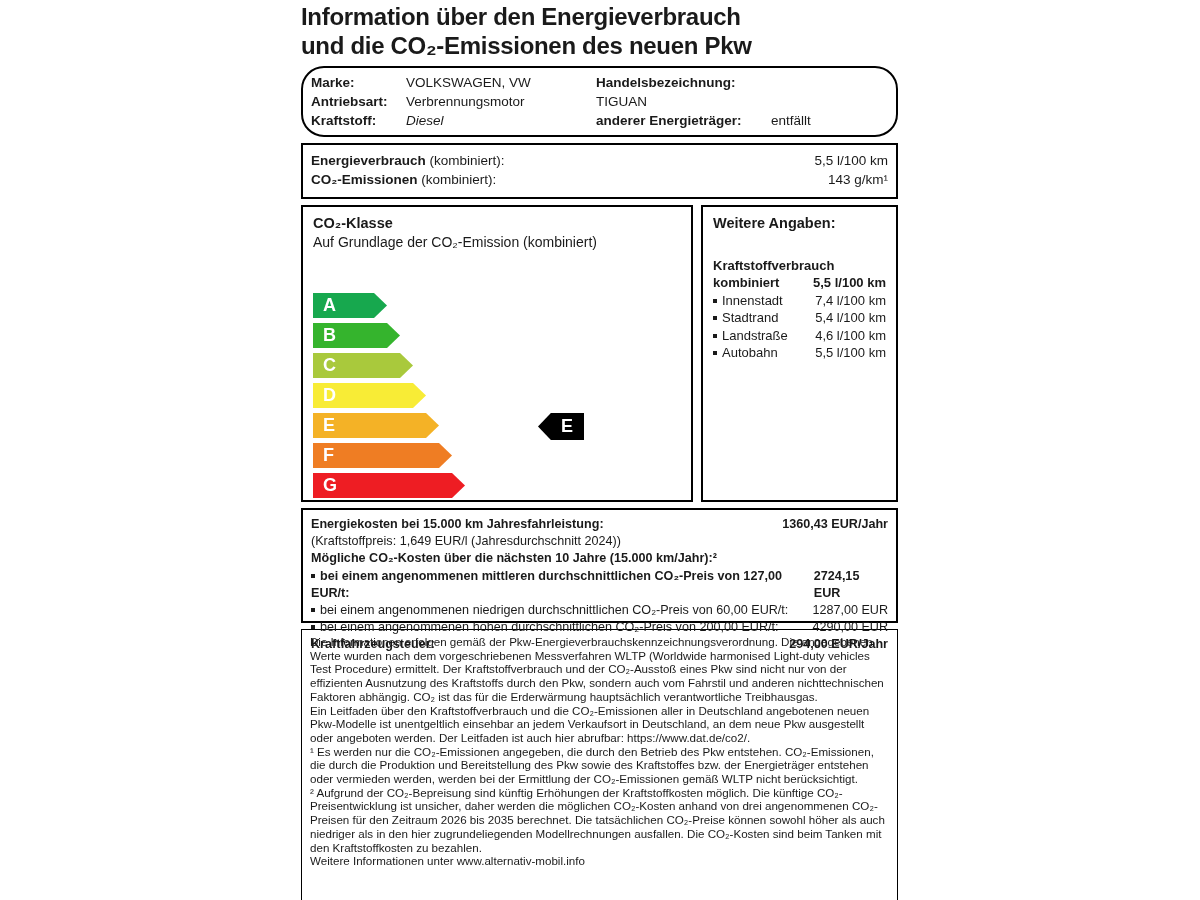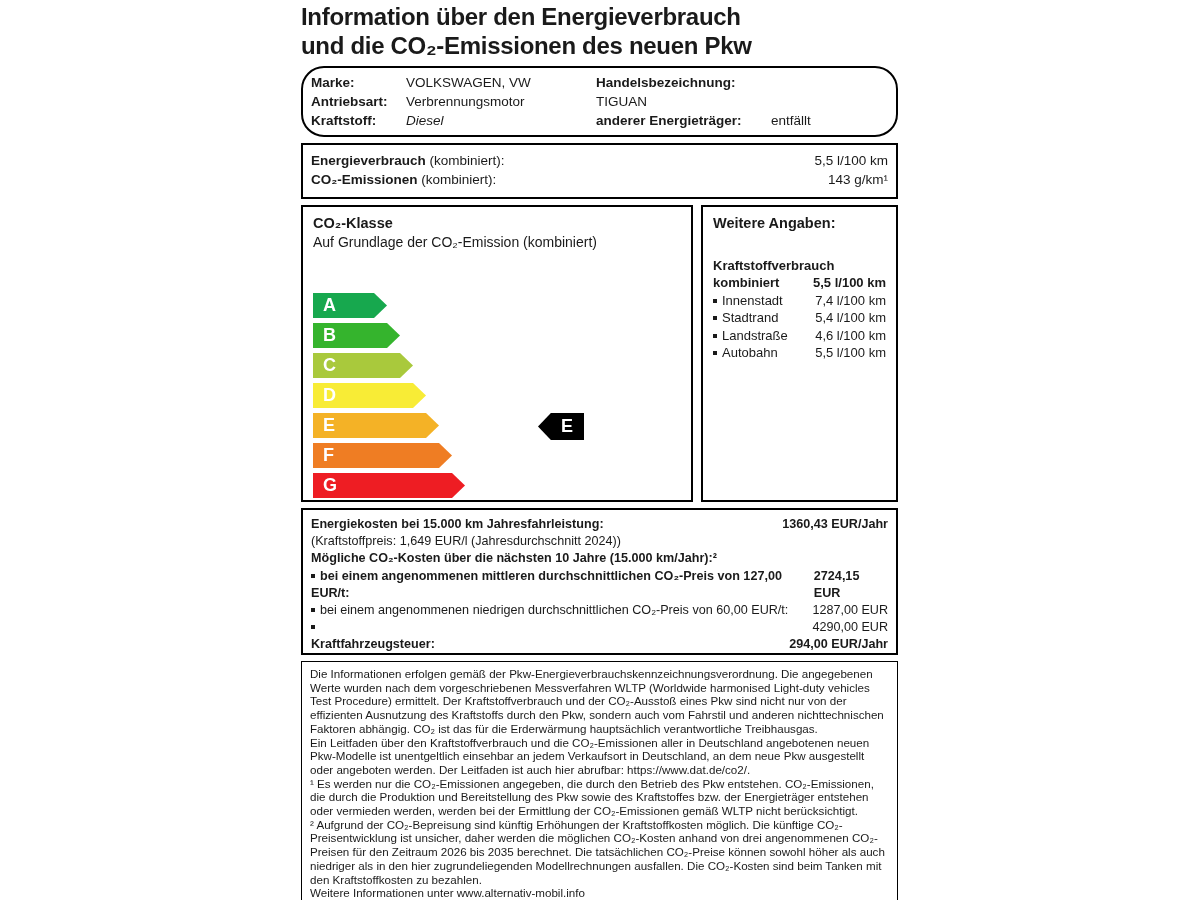--- a/index.html
+++ b/index.html
@@ -40,21 +40,21 @@
     color:#fff; font-weight:bold; font-size:18px; line-height:27px; text-align:center;
     padding-left:12px;
     clip-path:polygon(0 50%, 28% 0, 100% 0, 100% 100%, 28% 100%); }
 
   .kv-head { font-weight:bold; margin-top:25px; line-height:17px; }
   .kvrow { display:flex; justify-content:space-between; line-height:17.5px; }
   .blt { display:inline-block; width:4px; height:4px; background:#1a1a1a;
     margin-right:5px; vertical-align:2px; }
 
   
-  .costs { height:147px; font-size:12.6px; line-height:17.2px; }
+  .costs { height:115px; font-size:12.6px; line-height:17.2px; }
 
   
   .fine { height:278px; font-size:11.6px; line-height:13.7px; padding:5px 8px; border-width:1.5px; }
 
   .footer { display:flex; justify-content:space-between; margin-top:8px; font-size:12px;margin-left:27px; }
 </style>
 </head>
 <body>
 
 <div class="sheet">
@@ -141,21 +141,21 @@
     <div class="b">Mögliche CO₂-Kosten über die nächsten 10 Jahre (15.000 km/Jahr):²</div>
     <div class="row b">
       <span><span class="blt"></span><span>bei einem angenommenen mittleren durchschnittlichen CO₂-Preis von 127,00 EUR/t:</span></span>
       <span>2724,15 EUR</span>
     </div>
     <div class="row">
       <span><span class="blt"></span><span>bei einem angenommenen niedrigen durchschnittlichen CO₂-Preis von 60,00 EUR/t:</span></span>
       <span>1287,00 EUR</span>
     </div>
     <div class="row">
-      <span><span class="blt"></span></span>
+      <span><span class="blt"></span><span>bei einem angenommenen hohen durchschnittlichen CO₂-Preis von 200,00 EUR/t:</span></span>
       <span>4290,00 EUR</span>
     </div>
     <div class="row b">
       <span>Kraftfahrzeugsteuer:</span>
       <span>294,00 EUR/Jahr</span>
     </div>
   </div>
 
   <div class="box fine">
     <div>Die Informationen erfolgen gemäß der Pkw-Energieverbrauchskennzeichnungsverordnung. Die angegebenen Werte wurden nach dem vorgeschriebenen Messverfahren WLTP (Worldwide harmonised Light-duty vehicles Test Procedure) ermittelt. Der Kraftstoffverbrauch und der CO₂-Ausstoß eines Pkw sind nicht nur von der effizienten Ausnutzung des Kraftstoffs durch den Pkw, sondern auch vom Fahrstil und anderen nichttechnischen Faktoren abhängig. CO₂ ist das für die Erderwärmung hauptsächlich verantwortliche Treibhausgas.</div>

